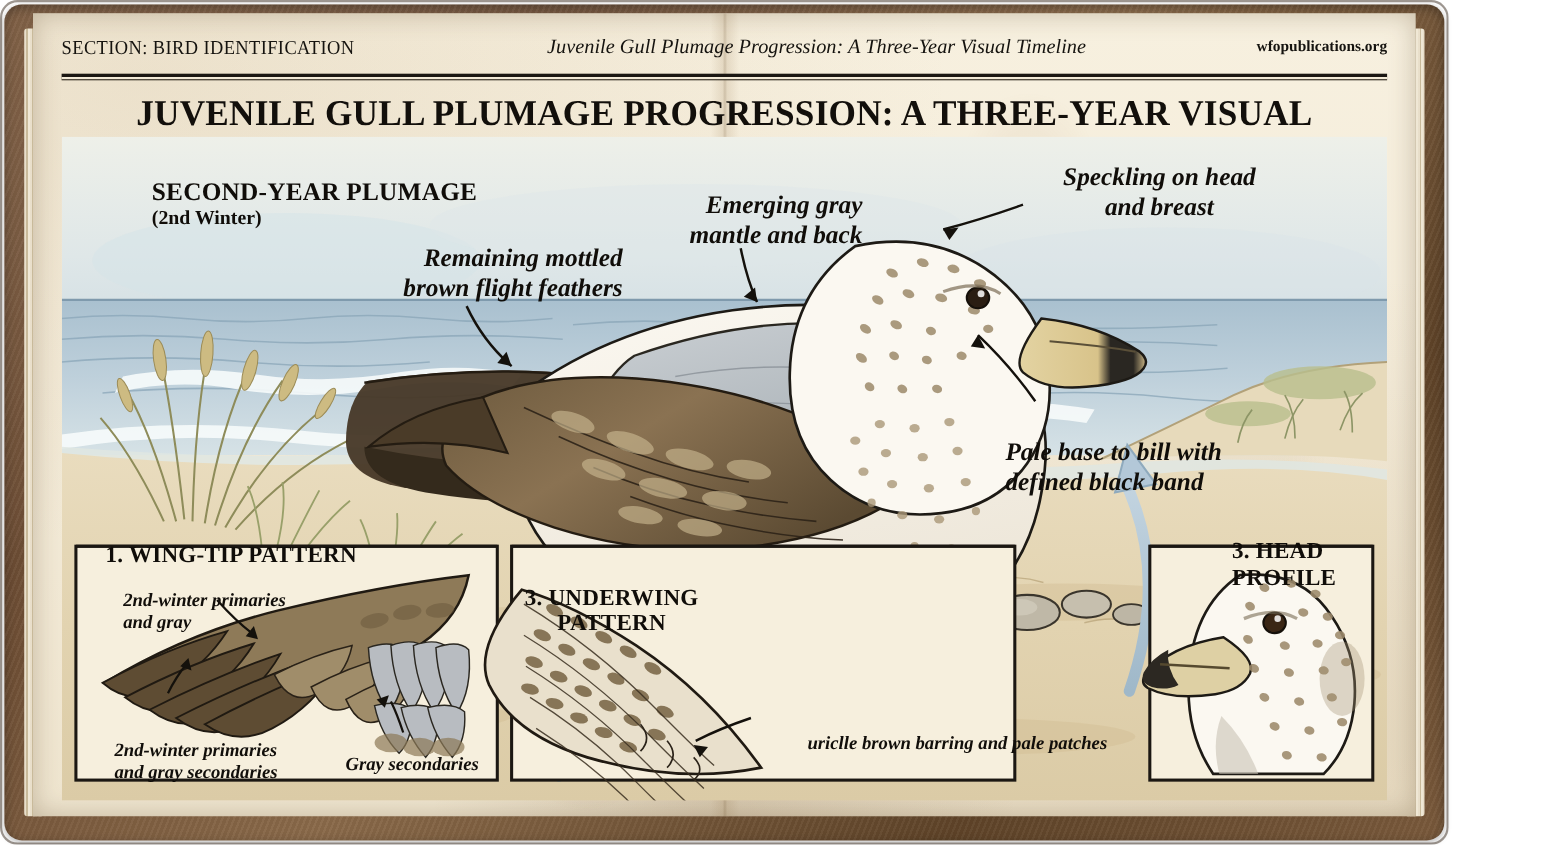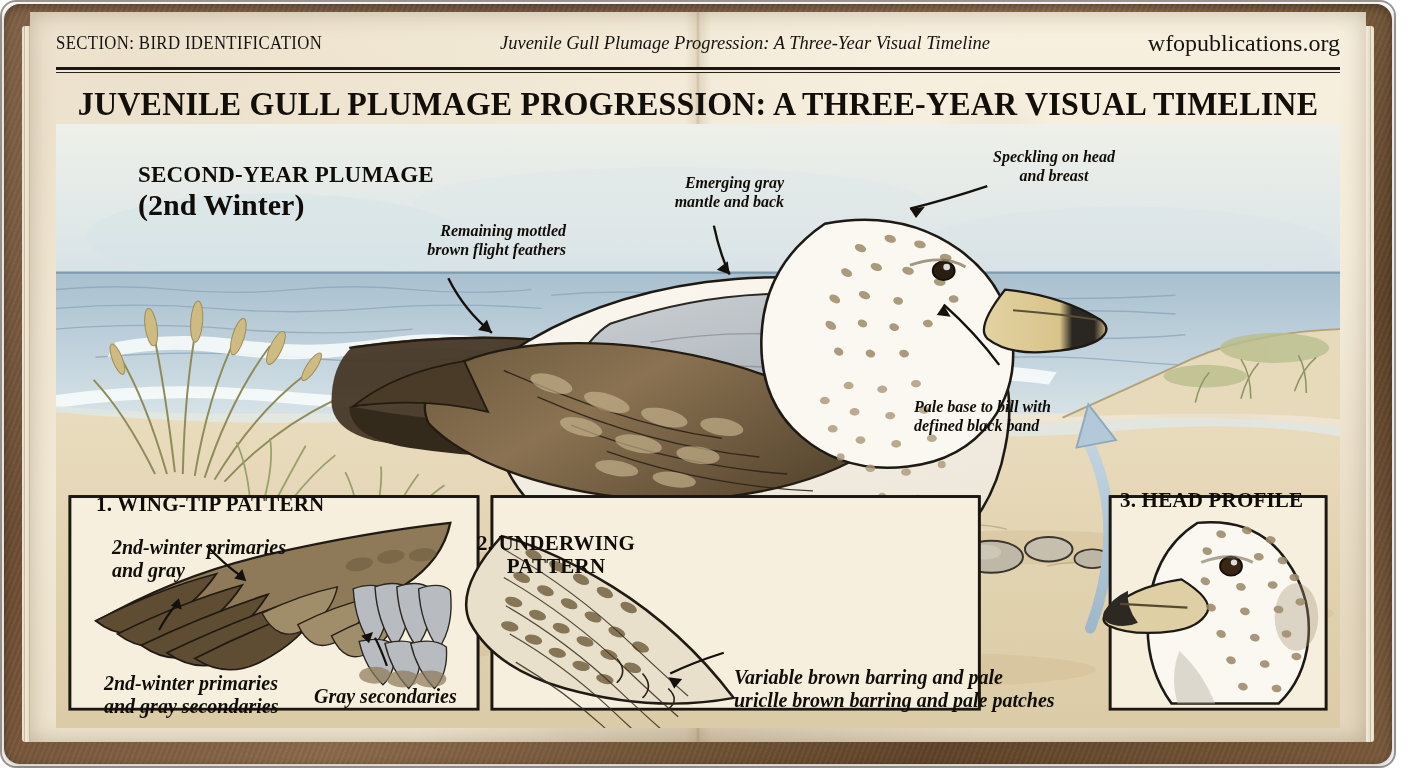--- a/index.html
+++ b/index.html
@@ -1,19 +1,19 @@
 <!DOCTYPE html>
 <html><head>
 <meta charset="utf-8">
 <style>
   html,body{margin:0;padding:0;background:#ffffff;}
   body{width:1408px;height:768px;overflow:hidden;font-family:"Liberation Serif",serif;}
 
   
-  #book{position:relative;width:1396px;height:768px;}
+  #book{position:relative;width:1284px;height:768px;padding-left:33px;}
   .cover{position:absolute;left:4px;top:4px;right:4px;bottom:4px;
          border-radius:16px;
          background:linear-gradient(135deg,#7b5a3e 0%,#6b4b32 25%,#8a6a4a 50%,#5f4429 78%,#7a5a3c 100%);
          box-shadow:0 3px 10px rgba(0,0,0,.35) inset, 0 2px 6px rgba(0,0,0,.25);}
   .cover:after{content:"";position:absolute;inset:0;border-radius:16px;
          background:
            repeating-linear-gradient(112deg, rgba(255,255,255,.035) 0 2px, rgba(0,0,0,.03) 2px 5px),
            radial-gradient(ellipse at 30% 20%, rgba(255,255,255,.10), rgba(0,0,0,0) 60%);
          pointer-events:none;}
   .cover-edge{position:absolute;inset:0;border-radius:16px;
@@ -44,51 +44,51 @@
   .spine{position:absolute;left:50%;top:0;bottom:0;width:26px;transform:translateX(-13px);
      background:linear-gradient(90deg,rgba(150,120,80,0) 0%,rgba(150,120,80,.16) 42%,rgba(120,92,55,.30) 50%,rgba(150,120,80,.16) 58%,rgba(150,120,80,0) 100%);
      pointer-events:none;}
 
   
   .hdr{position:absolute;left:26px;right:26px;top:14px;height:34px;
        display:flex;align-items:center;justify-content:space-between;}
   .hdr-left{font-size:18px;letter-spacing:.4px;color:#15130f;white-space:nowrap;
        font-family:"Liberation Serif",serif;transform:scaleX(.93);transform-origin:left center;}
   .hdr-mid{font-size:18.5px;font-style:italic;color:#15130f;white-space:nowrap;}
-  .hdr-right{font-size:24px;color:#15130f;white-space:nowrap;}
+  .hdr-right{font-size:14px;color:#15130f;white-space:nowrap;font-weight:bold;}
   .hdr-rule{position:absolute;left:26px;right:26px;top:55px;height:3px;
        background:#1b1712;box-shadow:0 2px 0 #f3ead7,0 3px 0 #2a231a;}
 
   
   .title{position:absolute;left:0;right:0;top:74px;text-align:center;
        font-size:33px;font-weight:bold;letter-spacing:.2px;color:#120f0b;
        transform:scaleX(.97);}
 
   
   .scene{position:absolute;left:26px;right:26px;top:112px;bottom:14px;overflow:hidden;}
   .scene svg{display:block;width:100%;height:100%;}
 
   
   .lbl{position:absolute;color:#100d09;}
   .plumage{left:82px;top:38px;width:330px;text-align:left;line-height:1.14;}
   .plumage .l1{font-size:23px;font-weight:bold;letter-spacing:.2px;}
-  .plumage .l2{font-size:30px;font-weight:bold;}
-
-  .call{font-style:italic;font-weight:bold;font-size:16px;line-height:1.16;color:#100d09;}
+  .plumage .l2{font-size:18px;font-weight:bold;}
+
+  .call{font-style:italic;font-weight:bold;font-size:23px;line-height:1.16;color:#100d09;}
   .c-mottled{left:280px;top:98px;width:230px;text-align:right;}
   .c-mantle{left:538px;top:50px;width:190px;text-align:right;}
   .c-speck{left:888px;top:24px;width:220px;text-align:center;}
   .c-bill{left:858px;top:252px;width:230px;text-align:left;margin-top:22px;}
 
   .pnum{font-size:21px;font-weight:bold;letter-spacing:.2px;color:#100d09;}
   .p1-title{left:40px;top:368px;font-family:Liberation Serif, serif;}
   .p3-title{left:1064px;top:364px;}
   .p2-title{left:410px;top:408px;width:180px;text-align:center;line-height:1.08;}
 
-  .inlbl{font-style:italic;font-weight:bold;font-size:20px;line-height:1.16;color:#110e0a;}
+  .inlbl{font-style:italic;font-weight:bold;font-size:17px;line-height:1.16;color:#110e0a;}
   .p1-a{left:56px;top:412px;}
   .p1-b{left:48px;top:548px;}
   .p1-c{left:258px;top:561px;}
   .p2-cap{left:678px;top:542px;line-height:1.16;}
 </style>
 </head>
 <body>
 
 <div id="book">
 
@@ -583,33 +583,32 @@
           <div>Speckling on head</div>
           <div>and breast</div>
         </div>
       <div class="lbl call c-bill">
           <div>Pale base to bill with</div>
           <div>defined black band</div>
         </div>
 
       <div class="lbl pnum p1-title">1. WING-TIP PATTERN</div>
       <div class="lbl pnum p2-title">
-        <div>2. UNDERWING</div>
+        <div>3. UNDERWING</div>
         <div>PATTERN</div>
       </div>
       <div class="lbl pnum p3-title">3. HEAD PROFILE</div>
 
       <div class="lbl inlbl p1-a">
           <div>2nd-winter primaries</div>
           <div>and gray</div>
         </div>
       <div class="lbl inlbl p1-b">
           <div>2nd-winter primaries</div>
           <div>and gray secondaries</div>
         </div>
       <div class="lbl inlbl p1-c">Gray secondaries</div>
       <div class="lbl inlbl p2-cap">
-          <div>Variable brown barring and pale</div>
           <div>uriclle brown barring and pale patches</div>
         </div>
     </div>
   </div>
 </div>
 
 </body></html>

